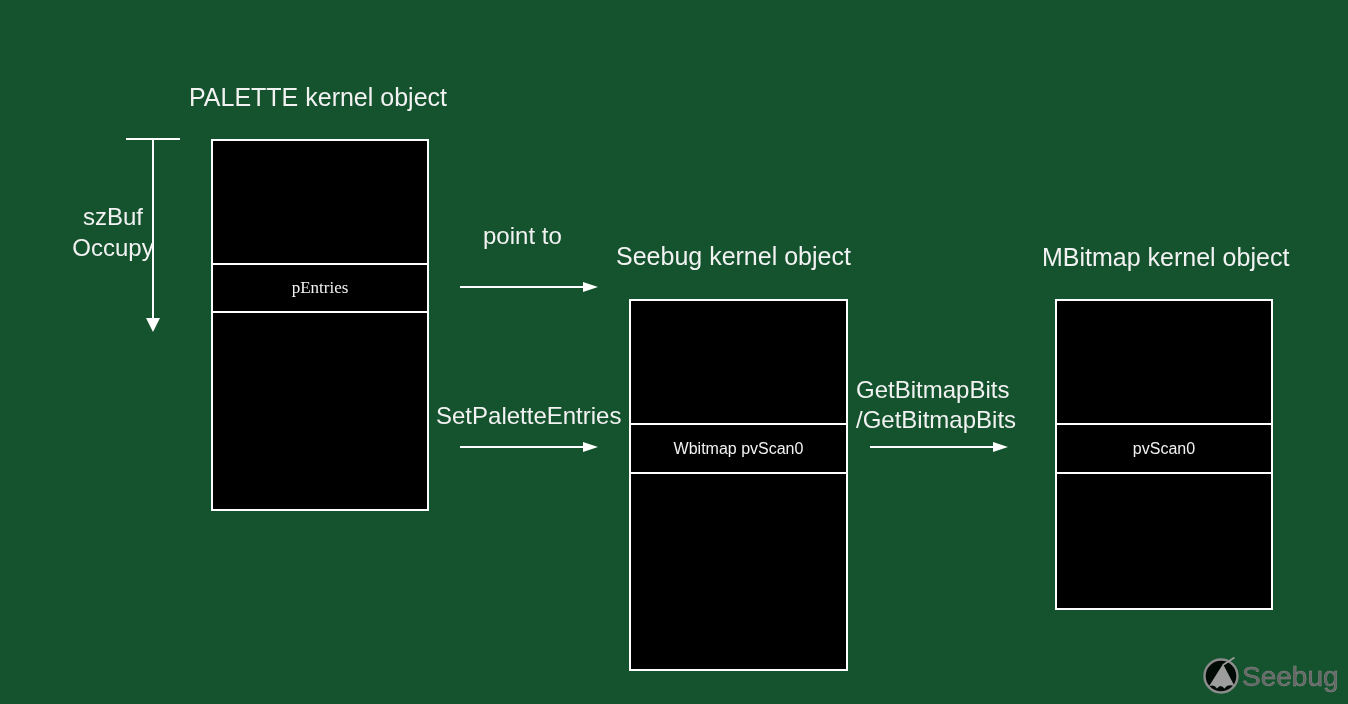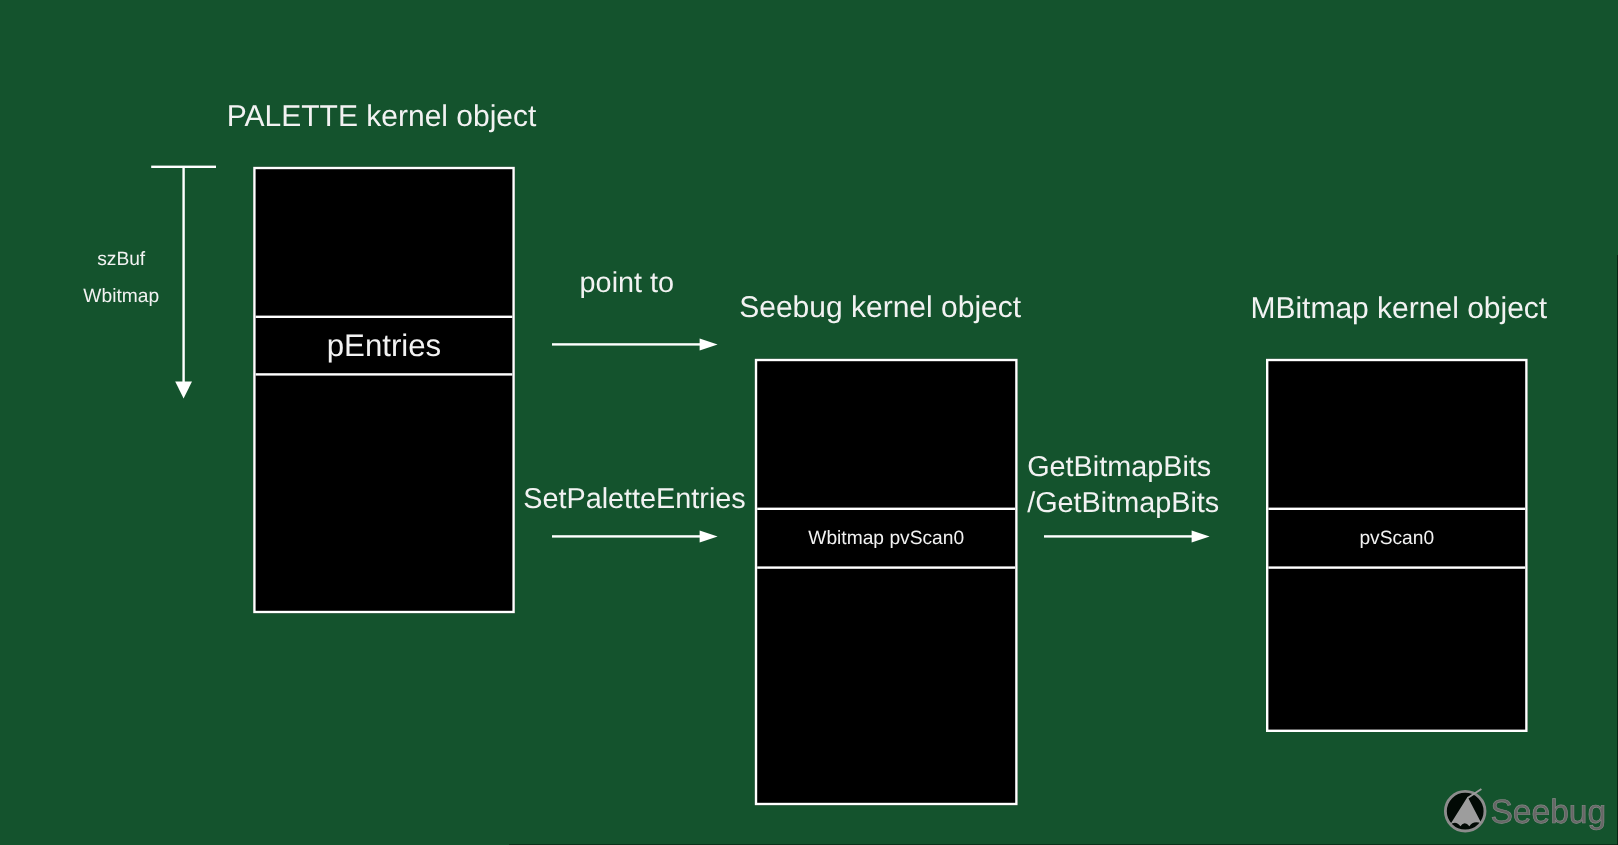--- a/index.html
+++ b/index.html
@@ -36,21 +36,21 @@
   }
   .row-top { height: 122px; }
   .row-field {
     border-top: 2px solid #ffffff;
     border-bottom: 2px solid #ffffff;
     display: flex;
     align-items: center;
     justify-content: center;
   }
   .row-bottom { flex: 1; }
-  .field-big { font-size: 26px; }
+  .field-big { font-size: 17px; font-family: Liberation Serif, serif; }
   .field-small { font-size: 16px; justify-content: center; }
 
   
   .h-arrow { position: absolute; height: 10px; }
   .h-arrow .shaft {
     position: absolute; left: 0; top: 4px; height: 2px; background: #ffffff;
   }
   .h-arrow .head {
     position: absolute; top: 0; width: 0; height: 0;
     border-left: 15px solid #ffffff;
@@ -65,22 +65,22 @@
   .measure-shaft {
     position: absolute; left: 152px; top: 139px; width: 2px; height: 180px; background: #fff;
   }
   .measure-head {
     position: absolute; left: 146px; top: 318px; width: 0; height: 0;
     border-left: 7px solid transparent;
     border-right: 7px solid transparent;
     border-top: 14px solid #ffffff;
   }
   .measure-text {
-    position: absolute; left: 40px; top: 201px; width: 122px;
-    text-align: center; font-size: 16px; line-height: 31px;
+    position: absolute; left: 52px; top: 201px; width: 122px;
+    text-align: center; font-size: 24px; line-height: 31px;
   }
 
   
   .watermark {
     position: absolute; left: 1196px; top: 646px; width: 152px; height: 58px;
     z-index: 5;
   }
 </style>
 </head>
 <body>
@@ -95,21 +95,21 @@
       <span>pEntries</span>
     </div>
     <div class="row-bottom"></div>
   </div>
 
   <div class="measure-cap"></div>
   <div class="measure-shaft"></div>
   <div class="measure-head"></div>
   <div class="measure-text">
     <div>szBuf</div>
-    <div>Wbitmap</div>
+    <div>Occupy</div>
   </div>
 
   <div class="label arrow-label" style="left:483px; top:222px;">point to</div>
   <div class="h-arrow" style="left:460px; top:282px; width:138px;">
     <div class="shaft" style="width:124px;"></div>
     <div class="head" style="left:123px;"></div>
   </div>
 
   <div class="label arrow-label" style="left:436px; top:402px;">SetPaletteEntries</div>
   <div class="h-arrow" style="left:460px; top:442px; width:138px;">

